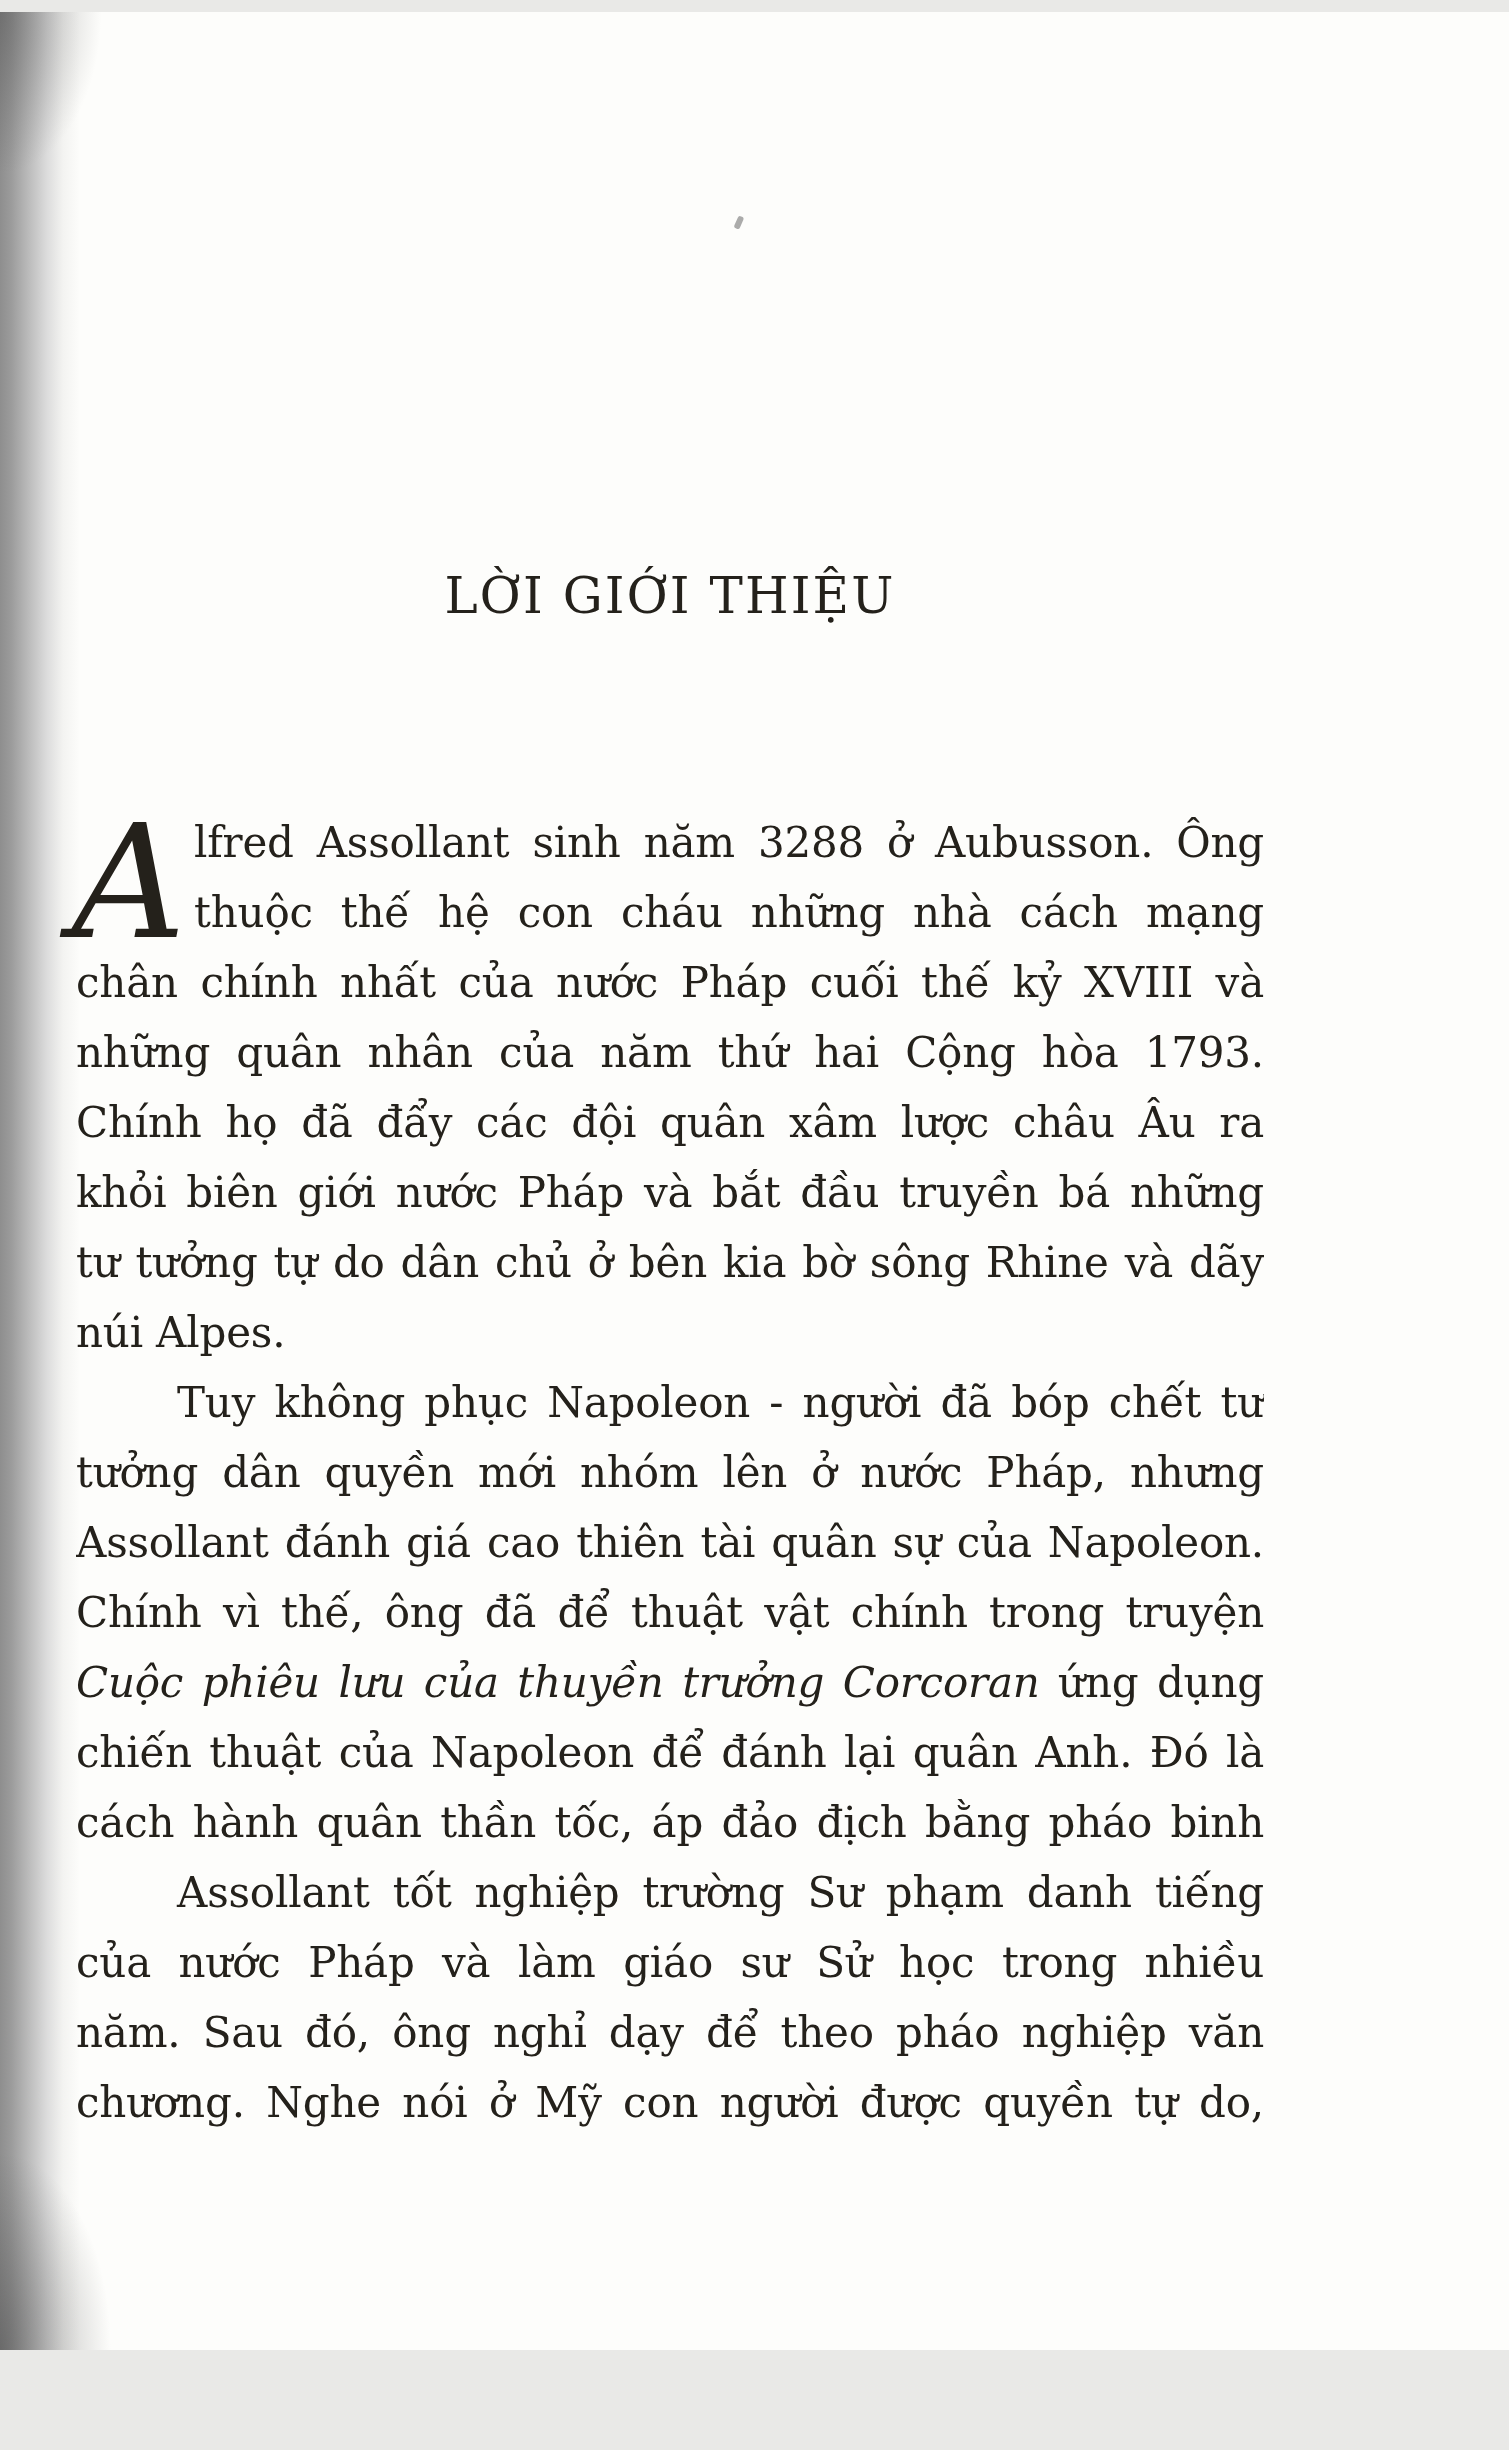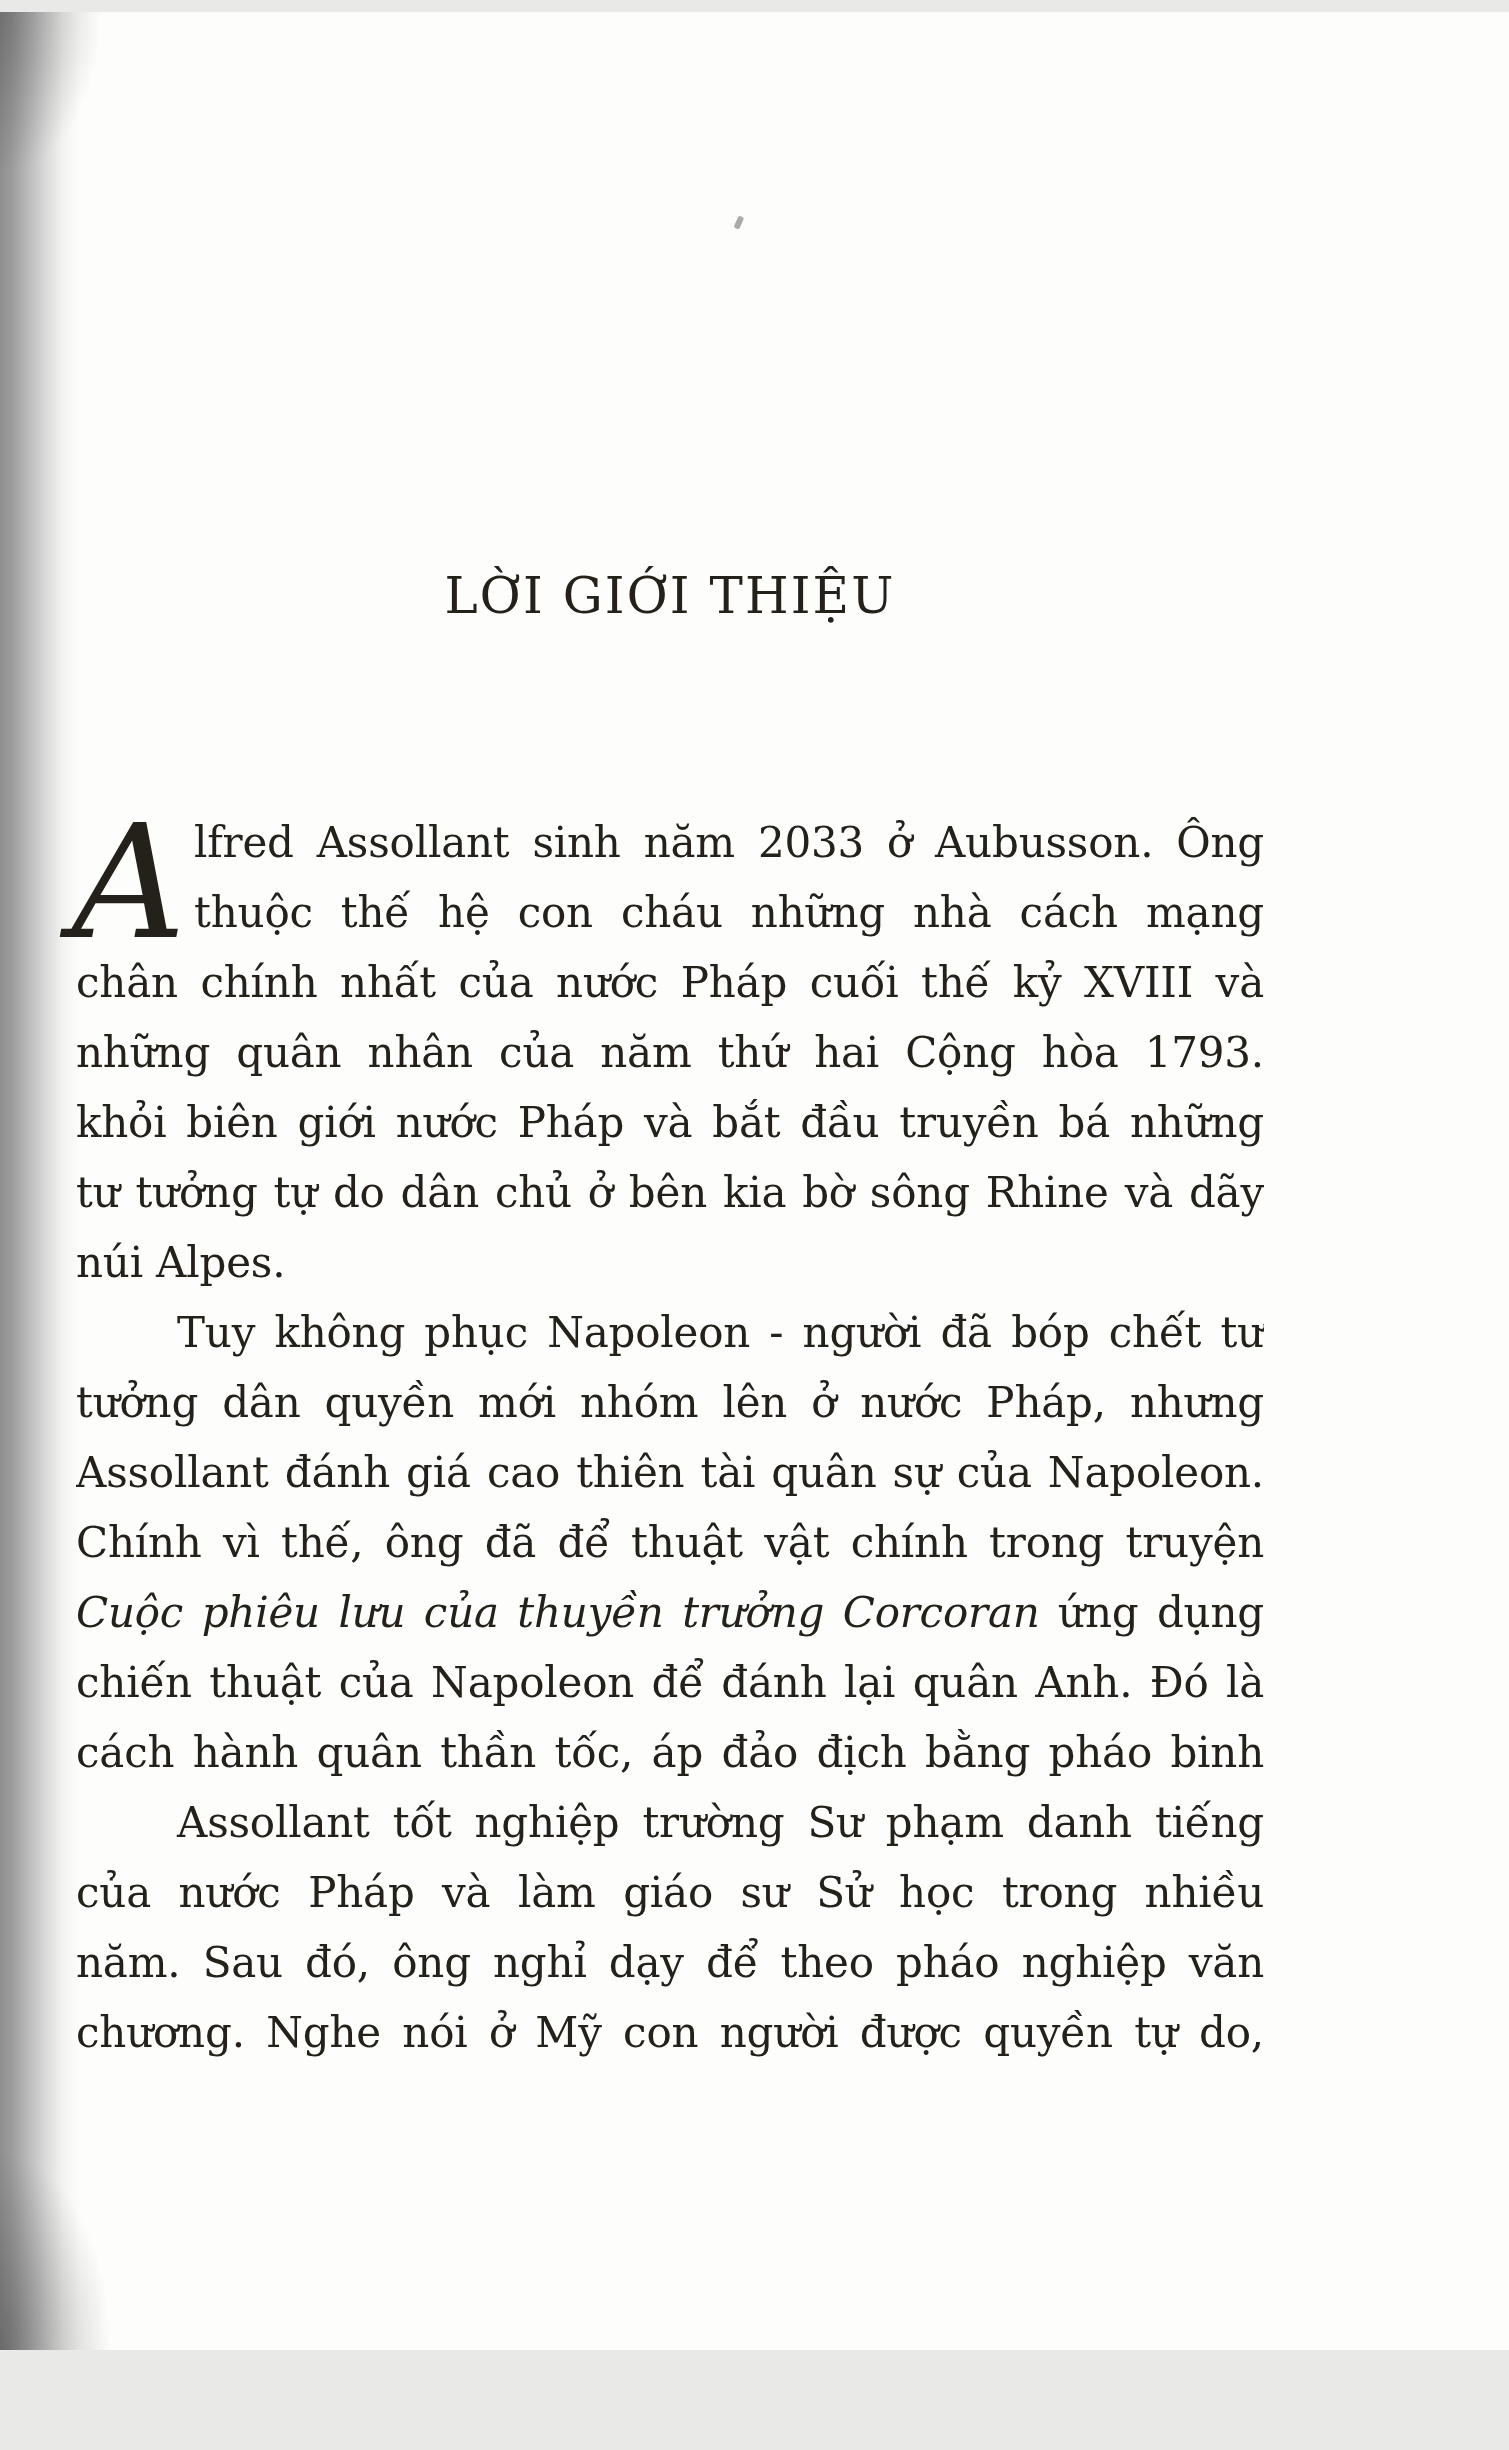--- a/index.html
+++ b/index.html
@@ -63,24 +63,25 @@
 <div class="page">
   <div class="scan-edge"></div>
   <div class="corner-tl"></div>
   <div class="corner-bl"></div>
   <div class="artifact"></div>
 
   <h1 class="title">LỜI GIỚI THIỆU</h1>
 
   <div class="body-text" id="body-text">
     <span class="drop-cap">A</span>
-  <div class="line justify dc"><span>lfred Assollant sinh năm 2033 ở Aubusson. Ông</span></div>
+  <div class="line justify dc"><span>lfred Assollant sinh năm 3288 ở Aubusson. Ông</span></div>
       <div class="line justify dc"><span>thuộc thế hệ con cháu những nhà cách mạng</span></div>
       <div class="line justify"><span>chân chính nhất của nước Pháp cuối thế kỷ XVIII và</span></div>
       <div class="line justify"><span>những quân nhân của năm thứ hai Cộng hòa 1793.</span></div>
+      <div class="line justify"><span>Chính họ đã đẩy các đội quân xâm lược châu Âu ra</span></div>
       <div class="line justify"><span>khỏi biên giới nước Pháp và bắt đầu truyền bá những</span></div>
       <div class="line justify"><span>tư tưởng tự do dân chủ ở bên kia bờ sông Rhine và dãy</span></div>
       <div class="line plain"><span>núi Alpes.</span></div>
       <div class="line justify indent"><span>Tuy không phục Napoleon - người đã bóp chết tư</span></div>
       <div class="line justify"><span>tưởng dân quyền mới nhóm lên ở nước Pháp, nhưng</span></div>
       <div class="line justify"><span>Assollant đánh giá cao thiên tài quân sự của Napoleon.</span></div>
       <div class="line justify"><span>Chính vì thế, ông đã để thuật vật chính trong truyện</span></div>
       <div class="line justify"><span class="italic">Cuộc phiêu lưu của thuyền trưởng Corcoran</span><span> ứng dụng</span></div>
       <div class="line justify"><span>chiến thuật của Napoleon để đánh lại quân Anh. Đó là</span></div>
       <div class="line justify"><span>cách hành quân thần tốc, áp đảo địch bằng pháo binh</span></div>

